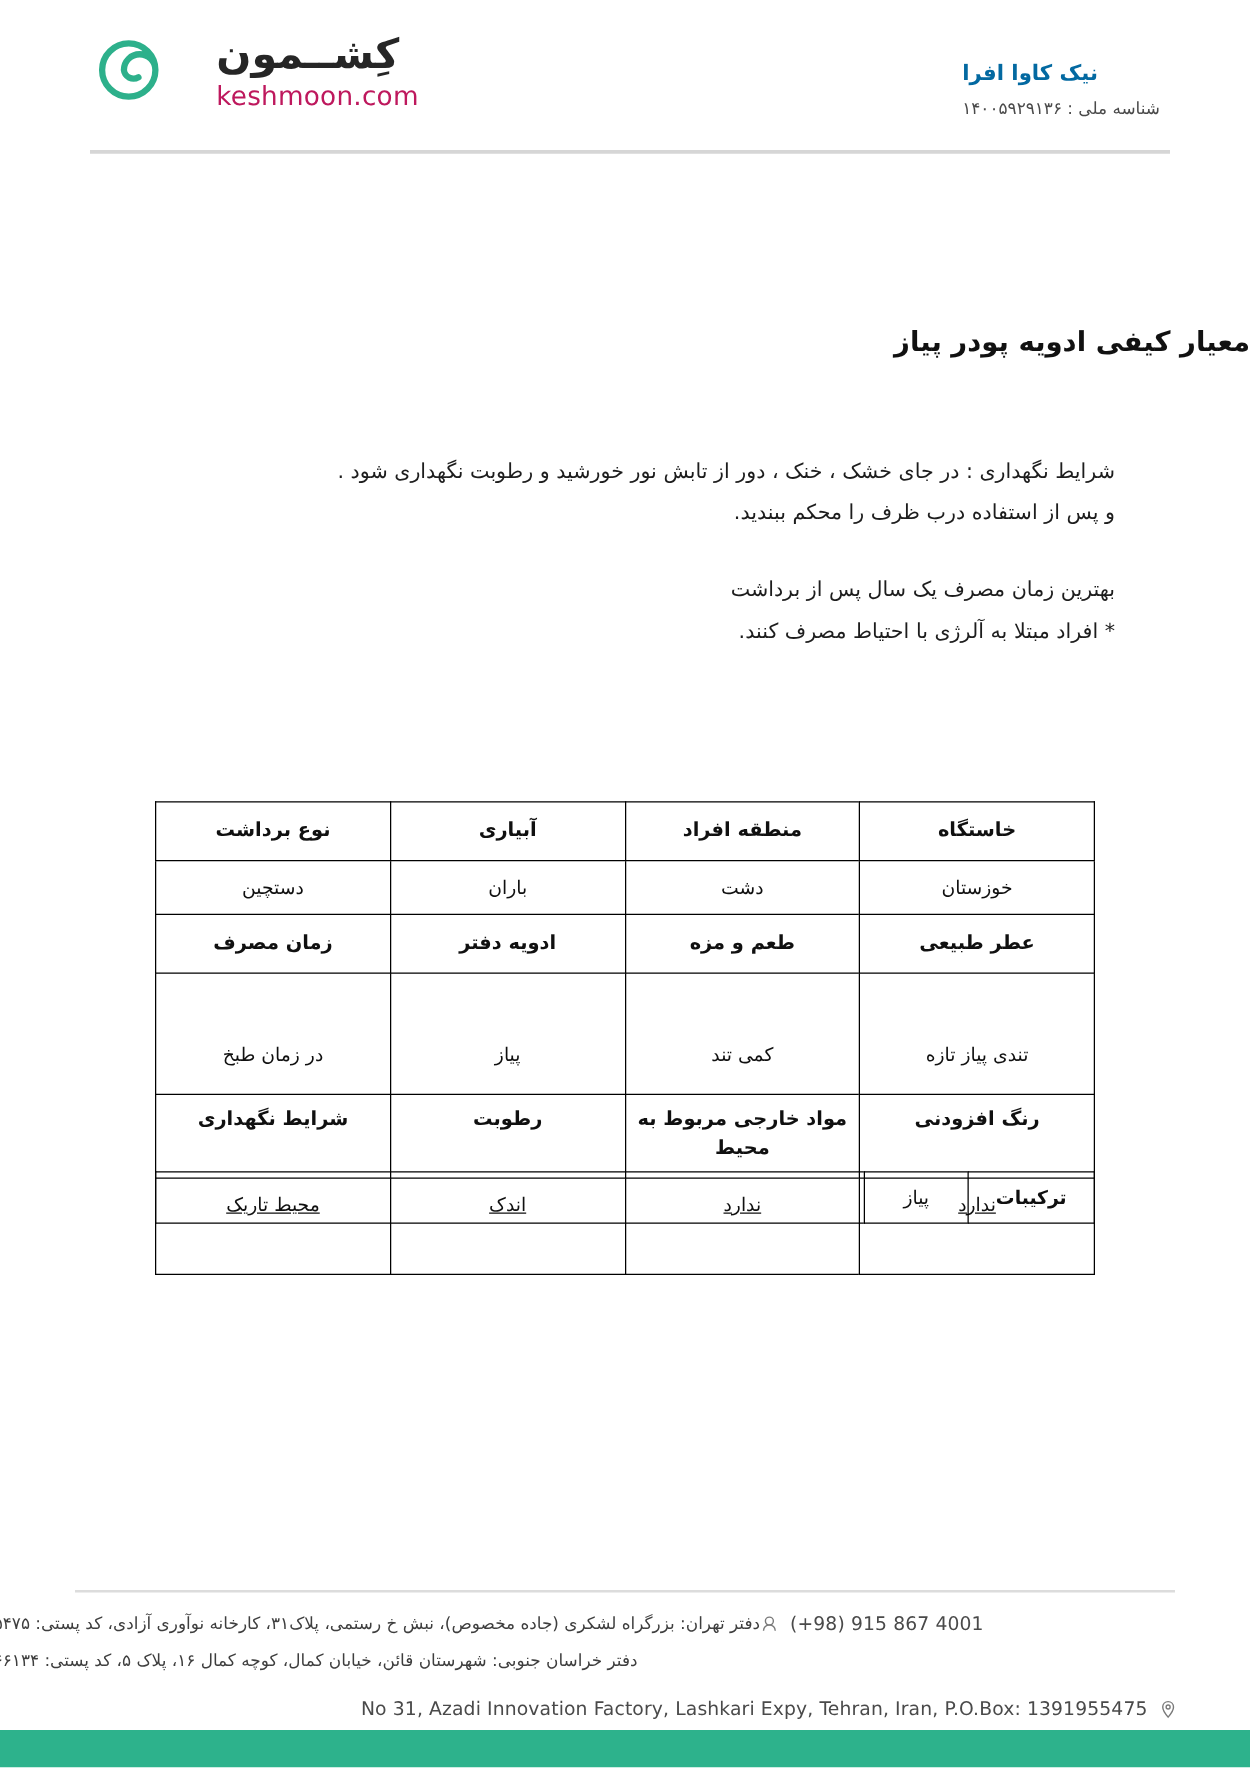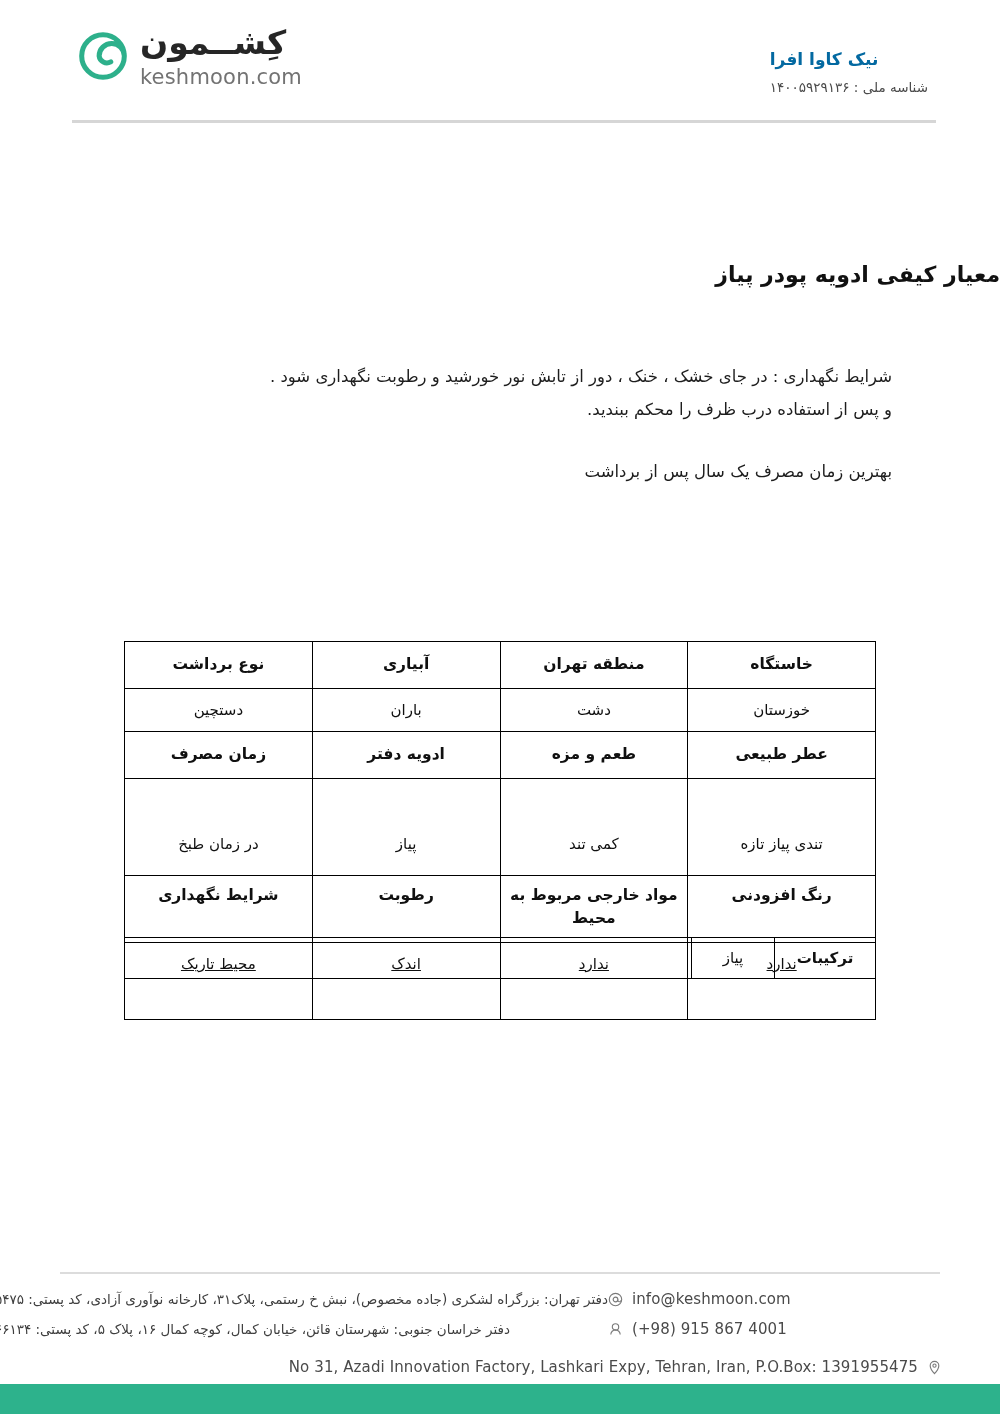--- a/index.html
+++ b/index.html
@@ -61,31 +61,32 @@
     height: 62px;
     flex: none;
     position: relative;
     top: -2px;
   }
   .brand-words {
     display: flex;
     flex-direction: column;
     align-items: flex-end;
     justify-content: center;
+    margin-left: 33px;
   }
   .brand-fa {
     font-size: 33px;
     font-weight: bold;
     color: #262626;
     line-height: 1.05;
     letter-spacing: 1px;
   }
   .brand-en {
     font-size: 21px;
-    color: #737373;
+    color: #be185d;
     line-height: 1.2;
     margin-top: 4px;
     letter-spacing: 0.2px;
     direction: ltr;
   }
 
   .header-rule {
     position: absolute;
     top: 120px;
     left: 72px;
@@ -310,28 +311,29 @@
 
 <div class="doc-title">معیار کیفی ادویه پودر پیاز</div>
 
 <div class="body-text storage-note">
   <p>شرایط نگهداری : در جای خشک ، خنک ، دور از تابش نور خورشید و رطوبت نگهداری شود .</p>
   <p>و پس از استفاده درب ظرف را محکم ببندید.</p>
 </div>
 
 <div class="body-text usage-note">
   <p>بهترین زمان مصرف یک سال پس از برداشت</p>
+  <p>* افراد مبتلا به آلرژی با احتیاط مصرف کنند.</p>
 </div>
 
 <div class="spec-table-wrap">
   <table class="spec-table">
     <tbody>
       <tr class="head-row">
         <td>خاستگاه</td>
-        <td>منطقه تهران</td>
+        <td>منطقه افراد</td>
         <td>آبیاری</td>
         <td>نوع برداشت</td>
       </tr>
       <tr class="value-row">
         <td>خوزستان</td>
         <td>دشت</td>
         <td>باران</td>
         <td>دستچین</td>
       </tr>
       <tr class="head-row">
@@ -374,30 +376,20 @@
   </table>
 </div>
 
 <div class="footer-rule"></div>
 
 <div class="page-footer">
   <div class="footer-cols">
 
     <div class="contact-col">
 
-      <div class="contact-line">
-        <span class="ico">
-          <svg viewBox="0 0 16 16" width="15" height="15" aria-hidden="true">
-            <circle cx="8" cy="8" r="6.6" fill="none" stroke="#7a7a7a" stroke-width="1.2"></circle>
-            <circle cx="8" cy="8" r="2.5" fill="none" stroke="#7a7a7a" stroke-width="1.2"></circle>
-            <path d="M10.5 8 v1.6 a2 2 0 0 0 3.6 -1" fill="none" stroke="#7a7a7a" stroke-width="1.2"></path>
-          </svg>
-        </span>
-        <span class="contact-text">info@keshmoon.com</span>
-      </div>
 
       <div class="contact-line">
         <span class="ico">
           <svg viewBox="0 0 16 16" width="15" height="15" aria-hidden="true">
             <circle cx="8" cy="5.2" r="3.4" fill="none" stroke="#7a7a7a" stroke-width="1.2"></circle>
             <path d="M3 13.4 a5 5 0 0 1 10 0" fill="none" stroke="#7a7a7a" stroke-width="1.2"></path>
           </svg>
         </span>
         <span class="contact-text">(+98) 915 867 4001</span>
       </div>

